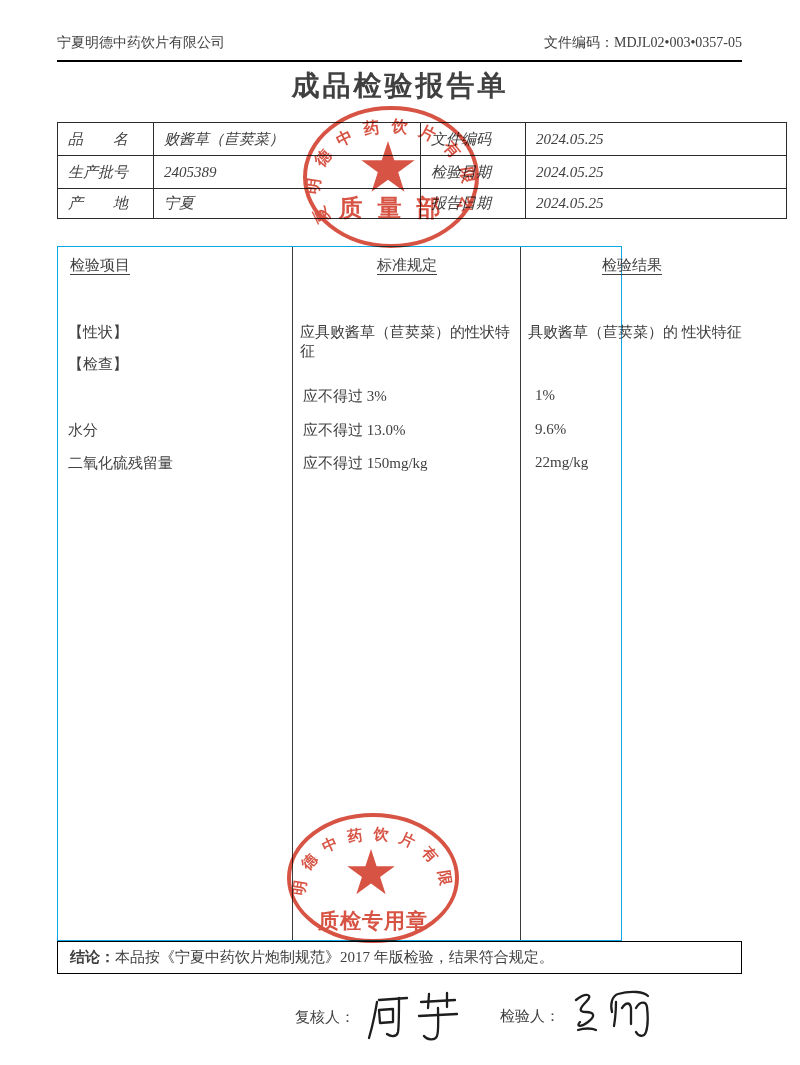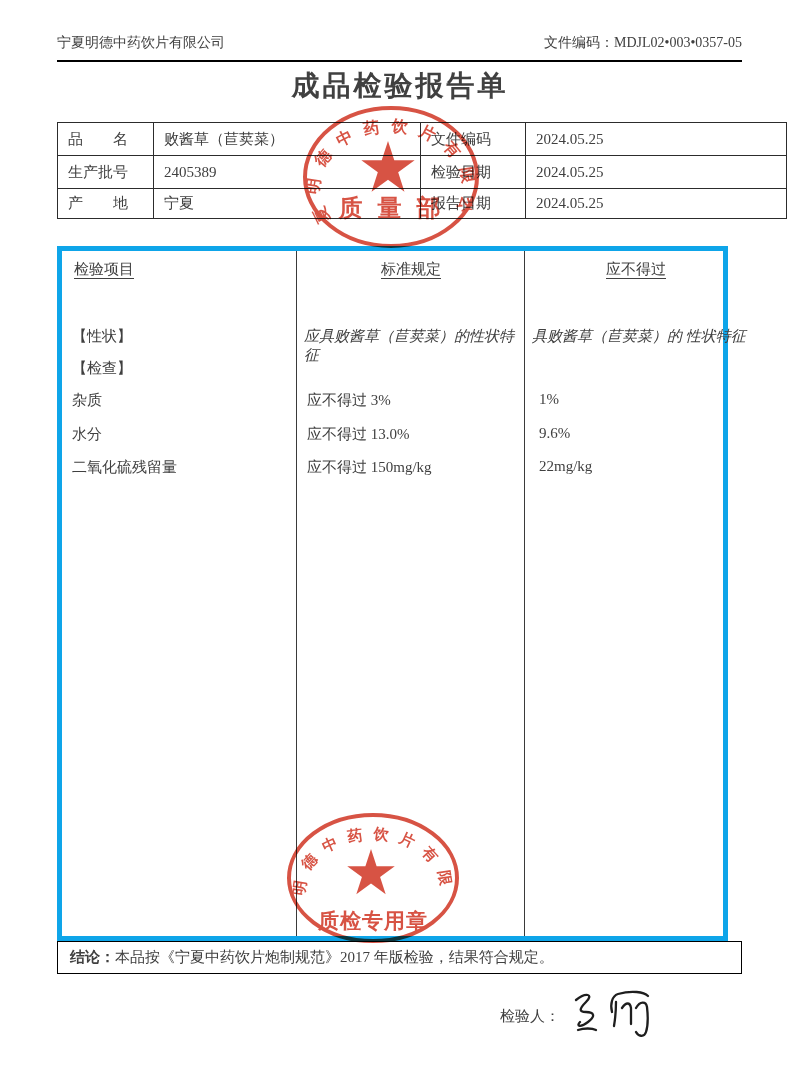--- a/index.html
+++ b/index.html
@@ -17,45 +17,45 @@
     position:absolute; left:57px; width:685px; top:60px;
     border-top:2px solid #000;
   }
   .title {
     position:absolute; left:0; right:0; top:67px; text-align:center;
     font-size:28px; font-weight:bold; letter-spacing:3px;
   }
   
   table.info-table {
     position:absolute; left:57px; top:122px; width:685px;
-    border-collapse:collapse; table-layout:fixed; font-size:15px;
+    border-collapse:collapse; table-layout:fixed; font-size:15px;font-style:italic;
   }
   table.info-table td {
     border:1px solid #2c2c2c; padding:0 0 0 10px; vertical-align:middle;
     overflow:hidden; white-space:nowrap;
   }
   table.info-table { border:1px solid #000; }
   .c1{width:85px}.c2{width:256px}.c3{width:94px}.c4{width:250px}
   .row-a{height:33px}.row-b{height:33px}.row-c{height:30px}.row-d{height:28px}
   
   .main-section {
-    position:absolute; left:57px; top:246px; width:671px; height:695px;
-    border:5px solid #0ea5e9; box-sizing:border-box; font-size:15px;
+    position:absolute; left:57px; top:246px; width:565px; height:695px;
+    border:1px solid #0ea5e9; box-sizing:border-box; font-size:15px;
   }
   .mcol { position:absolute; top:0; bottom:0; box-sizing:border-box; }
   .mcol1 { left:0;    width:235px; }
   .mcol2 { left:234px; width:229px; border-left:1px solid #3a3a3a; }
   .mcol3 { left:462px; width:223px; border-left:1px solid #3a3a3a; }
   .mhead { position:absolute; top:9px; left:0; right:0;
            text-decoration:underline; text-underline-offset:4px; }
   .mhead.center { text-align:center; }
   .mhead.left   { text-align:left; padding-left:12px; }
   .mrow { position:absolute; left:0; right:0; padding-left:10px; white-space:nowrap; }
   .mcol3 .mrow { padding-left:14px; }
-  .mcol2 .mrow.r0, .mcol3 .mrow.r0 { padding-left:7px; white-space:normal;font-style:italic; }
+  .mcol2 .mrow.r0, .mcol3 .mrow.r0 { padding-left:7px; white-space:normal; }
   .r0{top:76px}.r1{top:108px}.r2{top:140px}.r3{top:174px}.r4{top:207px}
   
   .conclusion {
     position:absolute; left:57px; top:941px; width:685px; height:33px;
     border:1px solid #000; box-sizing:border-box; font-size:15px;
     display:flex; align-items:center; padding-left:12px;
   }
   .conclusion .lbl { font-weight:bold; }
   
   .signatures {
@@ -109,46 +109,59 @@
       <td>2024.05.25</td>
     </tr>
   </tbody>
     </table>
 
   <div class="main-section">
     <div class="mcol mcol1">
       <div class="mhead left">检验项目</div>
       <div class="mrow r0">【性状】</div>
       <div class="mrow r1">【检查】</div>
-      <div class="mrow r2">杂质</div>
       <div class="mrow r3">水分</div>
       <div class="mrow r4">二氧化硫残留量</div>
     </div>
     <div class="mcol mcol2">
       <div class="mhead center">标准规定</div>
       <div class="mrow r0">应具败酱草（苣荬菜）的性状特征</div>
       <div class="mrow r2">应不得过 3%</div>
       <div class="mrow r3">应不得过 13.0%</div>
       <div class="mrow r4">应不得过 150mg/kg</div>
     </div>
     <div class="mcol mcol3">
-      <div class="mhead center">应不得过</div>
+      <div class="mhead center">检验结果</div>
       <div class="mrow r0">具败酱草（苣荬菜）的 性状特征</div>
       <div class="mrow r2">1%</div>
       <div class="mrow r3">9.6%</div>
       <div class="mrow r4">22mg/kg</div>
     </div>
   </div>
 
   <div class="conclusion">
     <span class="lbl">结论：</span>
     <span>本品按《宁夏中药饮片炮制规范》2017 年版检验，结果符合规定。</span>
   </div>
 
   <div class="signatures">
+    <div class="sig-group sig-2">
+      <span class="sig-label">复核人：</span>
+      <svg width="104" height="58" viewBox="0 0 104 58">
+        <path class="sig-stroke" d="M14,14 C12,26 9,40 6,50"></path>
+        <path class="sig-stroke" d="M16,12 L44,10"></path>
+        <path class="sig-stroke" d="M36,10 C36,22 36,38 35,44 C34,49 28,49 24,46"></path>
+        <path class="sig-stroke" d="M16,22 L30,21 L30,34 L17,35 Z"></path>
+        <path class="sig-stroke" d="M58,14 L92,12"></path>
+        <path class="sig-stroke" d="M66,6 L65,20"></path>
+        <path class="sig-stroke" d="M84,5 L84,19"></path>
+        <path class="sig-stroke" d="M56,28 L94,26"></path>
+        <path class="sig-stroke" d="M75,20 C75,30 76,42 74,48 C72,53 64,52 61,48"></path>
+      </svg>
+    </div>
     <div class="sig-group sig-3">
       <span class="sig-label">检验人：</span>
       <svg width="96" height="56" viewBox="0 0 96 56">
         <path class="sig-stroke" d="M8,12 C18,4 26,6 18,14 C12,20 10,24 18,24 C26,24 28,28 20,34 C12,40 8,38 12,34"></path>
         <path class="sig-stroke" d="M10,42 C16,40 24,40 28,42"></path>
         <path class="sig-stroke" d="M44,24 C42,16 44,8 50,6 C64,2 76,4 80,8"></path>
         <path class="sig-stroke" d="M48,14 C48,22 47,32 46,38"></path>
         <path class="sig-stroke" d="M54,20 C58,14 62,14 63,20 L63,36"></path>
         <path class="sig-stroke" d="M68,20 C72,13 78,13 79,19 C80,28 80,38 78,44 C76,50 70,48 68,44"></path>
       </svg>

